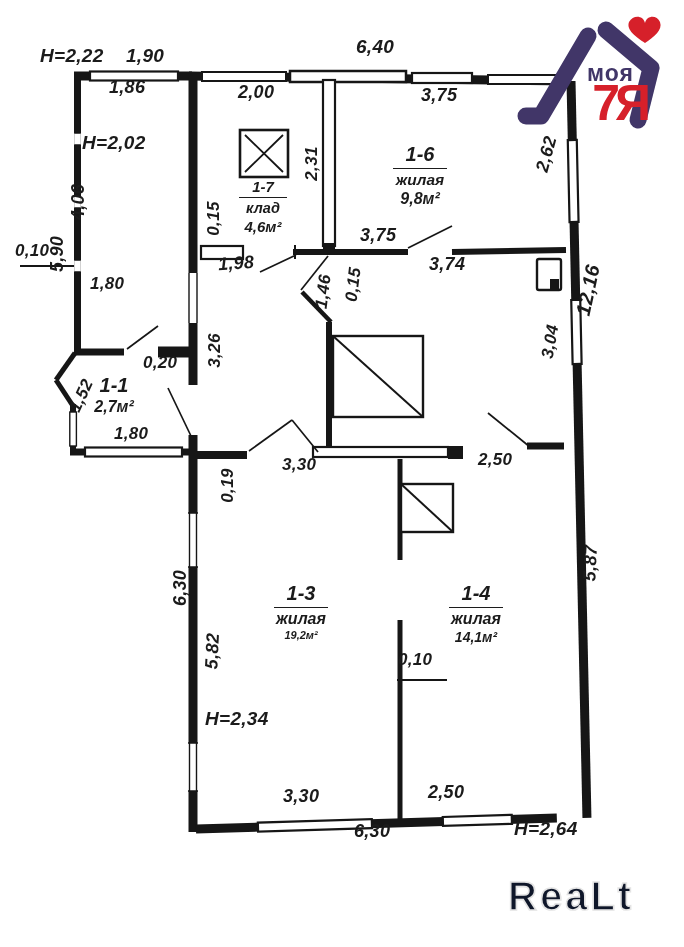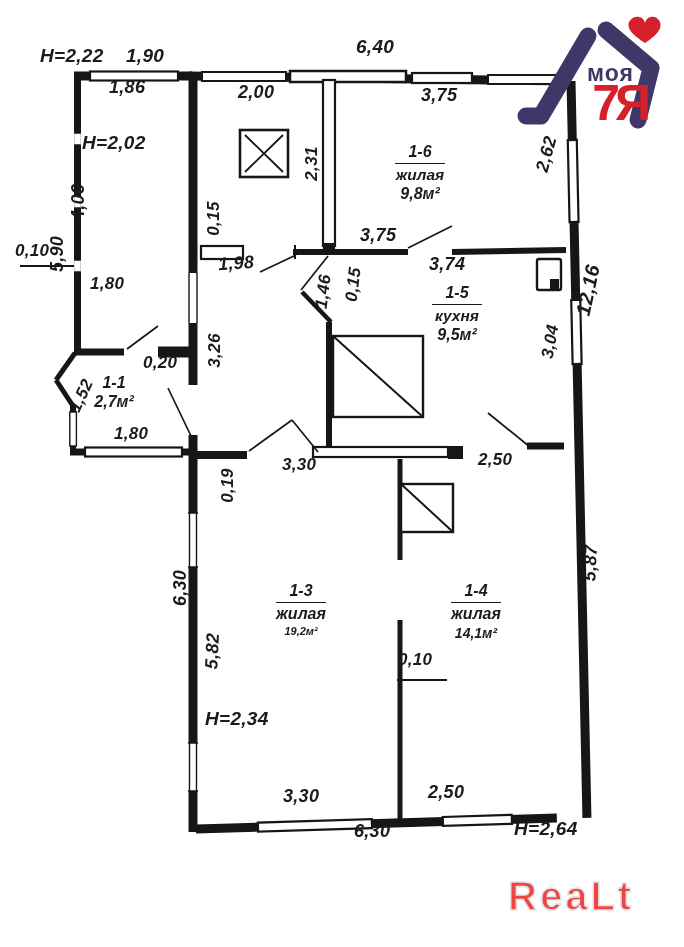--- a/index.html
+++ b/index.html
@@ -11,36 +11,36 @@
   .lbl{
     position:absolute;color:#1b1b1b;font-style:italic;font-weight:bold;
     font-size:17px;white-space:nowrap;line-height:1;letter-spacing:.3px;
   }
   .fs18{font-size:18px;} .fs19{font-size:19px;} .fs20{font-size:20px;}
   .rot{transform-origin:center center;}
   .room{
     position:absolute;text-align:center;color:#1b1b1b;font-style:italic;font-weight:bold;
     line-height:1.15;
   }
-  .room-id{display:inline-block;font-size:16px;}
+  .room-id{display:inline-block;font-size:20px;}
   .room-id.u{border-bottom:1.7px solid #1c1c1c;padding:0 13px 2px;}
   .room-name{font-size:15.5px;margin-top:2px;}
   .room-area{font-size:16px;margin-top:1px;}
   #logo{position:absolute;left:516px;top:8px;width:156px;height:130px;}
   #logo .brand-top{
     position:absolute;left:42px;top:52px;width:76px;text-align:right;color:#413668;
     font-weight:bold;font-size:23px;letter-spacing:1px;font-style:normal;
   }
   #logo .brand-main{
     position:absolute;left:30px;top:66px;width:100px;text-align:right;color:#d6202a;
     font-weight:bold;font-size:50px;letter-spacing:-5px;font-style:normal;
   }
   #watermark{
     position:absolute;left:508px;top:874px;font-size:40px;font-weight:bold;letter-spacing:3px;
-    color:#ef4444;-webkit-text-stroke:1.6px #e4e4e4;font-style:normal;
+    color:#0f172a;-webkit-text-stroke:1.6px #e4e4e4;font-style:normal;
   }
 </style>
 </head>
 <body>
 
 <div id="stage">
 
   <svg class="plan" width="684" height="947" viewBox="0 0 684 947">
     <g stroke="#161616" fill="none">
 
@@ -191,29 +191,29 @@
   <div class="lbl rot" style="left:197px;top:342px;transform:rotate(-90deg)">3,26</div>
   <div class="lbl rot" style="left:306px;top:283px;transform:rotate(-83deg)">1,46</div>
   <div class="lbl rot" style="left:336px;top:276px;transform:rotate(-83deg)">0,15</div>
   <div class="lbl rot" style="left:533px;top:333px;transform:rotate(-80deg)">3,04</div>
   <div class="lbl rot fs20" style="left:562px;top:280px;transform:rotate(-78deg)">12,16</div>
   <div class="lbl rot" style="left:210px;top:477px;transform:rotate(-90deg)">0,19</div>
   <div class="lbl rot fs18" style="left:162px;top:579px;transform:rotate(-90deg)">6,30</div>
   <div class="lbl rot fs18" style="left:194px;top:642px;transform:rotate(-87deg)">5,82</div>
   <div class="lbl rot fs18" style="left:572px;top:554px;transform:rotate(-87deg)">5,87</div>
 
+  <div class="room" style="left:218px;top:178px;width:90px">
+    <div><span class="room-id u" style="font-size:15px">1-7</span></div>
+    <div class="room-name" style="font-size:14.5px">клад</div>
+    <div class="room-area" style="font-size:15px">4,6м²</div>
+  </div>
   <div class="room" style="left:375px;top:143px;width:90px">
     <div><span class="room-id u">1-6</span></div>
     <div class="room-name">жилая</div>
     <div class="room-area">9,8м²</div>
-  </div>
-  <div class="room" style="left:412px;top:284px;width:90px">
-    <div><span class="room-id u">1-5</span></div>
-    <div class="room-name">кухня</div>
-    <div class="room-area">9,5м²</div>
   </div>
   <div class="room" style="left:72px;top:374px;width:84px">
     <div><span class="room-id">1-1</span></div>
     <div class="room-area">2,7м²</div>
   </div>
   <div class="room" style="left:253px;top:582px;width:96px">
     <div><span class="room-id u">1-3</span></div>
     <div class="room-name" style="font-size:16px">жилая</div>
     <div class="room-area" style="font-size:11px">19,2м²</div>
   </div>

